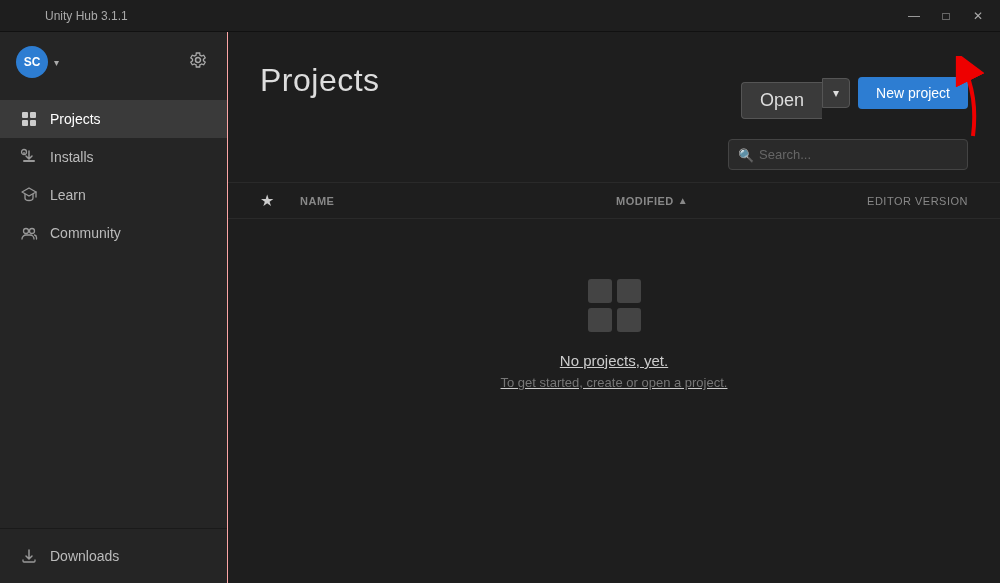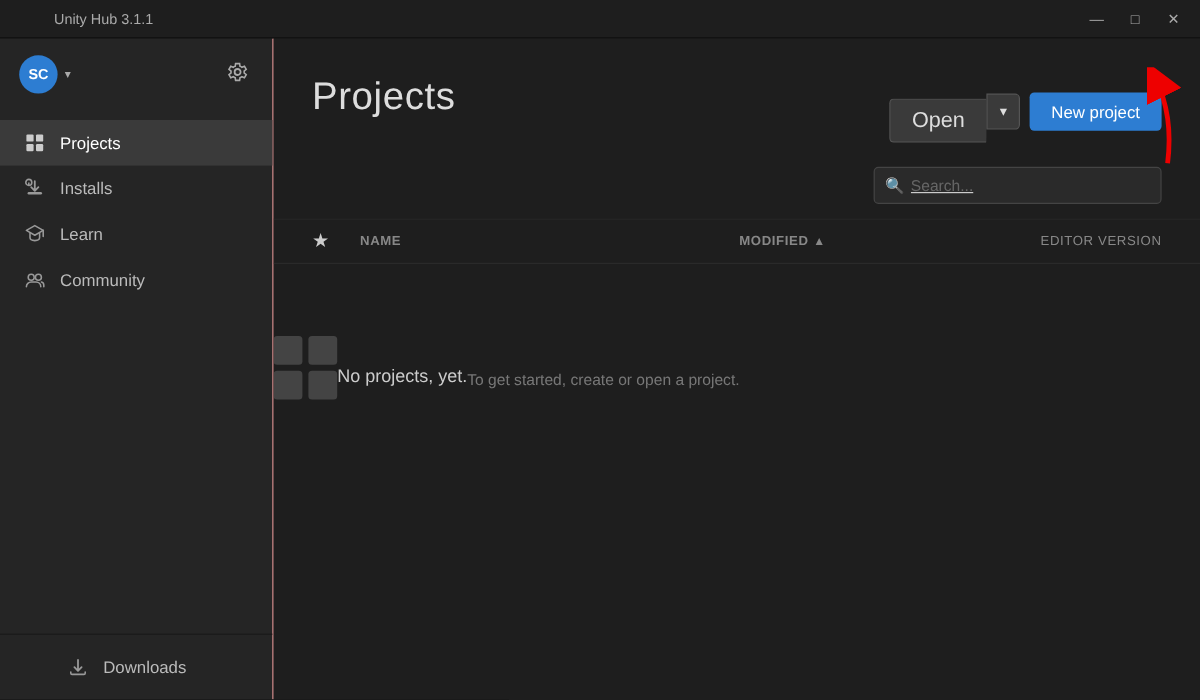--- a/index.html
+++ b/index.html
@@ -143,21 +143,20 @@
       border-top: 1px solid #1a1a1a;
     }
     .footer-item {
       display: flex;
       align-items: center;
       gap: 12px;
       padding: 18px 20px;
       cursor: pointer;
       color: #bbb;
       font-size: 14px;
-      margin-left: 36px;
     }
 
     
     .content {
       flex: 1;
       background: #1e1e1e;
       display: flex;
       flex-direction: column;
       overflow: hidden;
     }
@@ -232,21 +231,20 @@
     }
     .search-input {
       width: 100%;
       background: #2a2a2a;
       border: 1px solid #444;
       border-radius: 4px;
       color: #ccc;
       font-size: 13px;
       padding: 7px 12px 7px 30px;
       outline: none;
-      text-decoration: underline;
     }
     .search-input::placeholder { color: #666; }
 
     
     .table-area {
       flex: 1;
       overflow: auto;
     }
     .table-header {
       display: flex;
@@ -290,25 +288,26 @@
       text-align: right;
     }
     .sort-arrow {
       font-size: 10px;
       color: #888;
     }
 
     
     .empty-state {
       display: flex;
-      flex-direction: row;
+      flex-direction: column;
       align-items: center;
       justify-content: flex-start;
       flex: 1;
       padding: 60px 0;
+      text-decoration: underline;
     }
     .empty-grid-icon {
       display: grid;
       grid-template-columns: 1fr 1fr;
       gap: 5px;
       margin-bottom: 20px;
     }
     .grid-cell {
       width: 24px;
       height: 24px;

